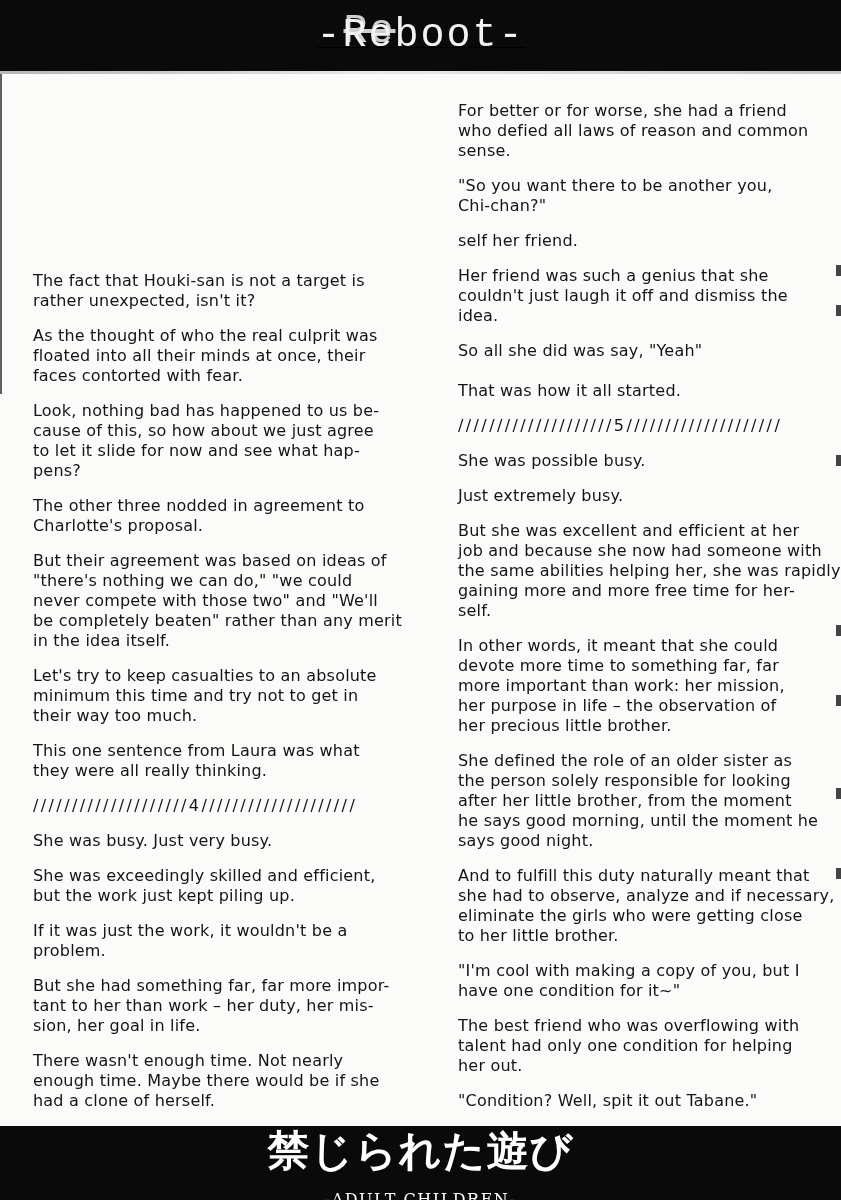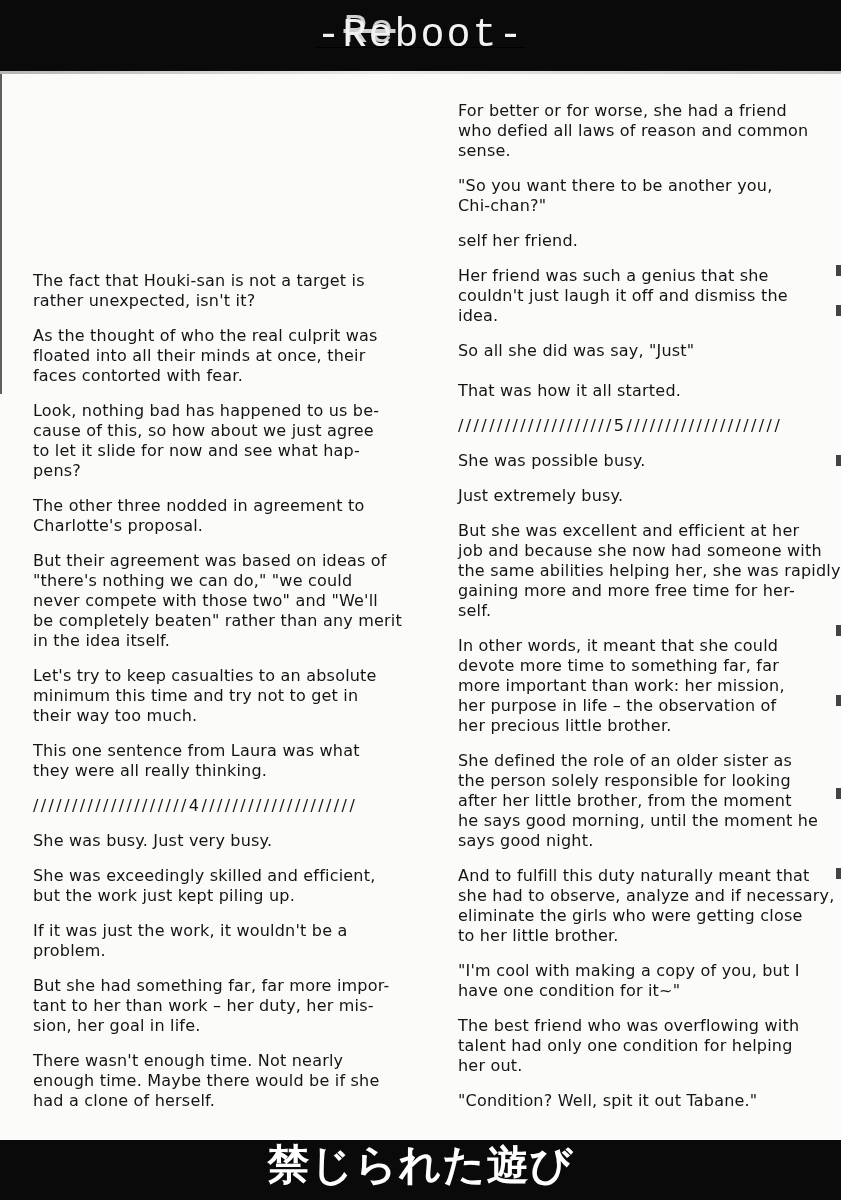--- a/index.html
+++ b/index.html
@@ -39,21 +39,21 @@
   .col-right { width:377px; }
   .para {
     margin:0 0 15px 0;
     font-size:16px; line-height:20px; color:#141414;
     letter-spacing:.2px; white-space:nowrap;
   }
   .divider { letter-spacing:2.4px; }
   .gap-before { margin-top:20px; }
   
   .footer-bar {
-    position:absolute; bottom:0; left:0; width:841px; height:60px;
+    position:absolute; bottom:0; left:0; width:841px; height:74px;
     background:#0a0a0a; text-align:center; color:#fff;
   }
   .footer-title {
     font-family:"DejaVu Serif","Liberation Serif",serif;
     font-size:42px; font-weight:bold; line-height:46px; margin-top:2px;
     letter-spacing:1px;
   }
   .footer-subtitle {
     font-family:"DejaVu Serif","Liberation Serif",serif;
     font-size:16px; letter-spacing:1.5px; line-height:18px; margin-top:17px;
@@ -95,21 +95,21 @@
         <p class="para">She was exceedingly skilled and efficient,<br>but the work just kept piling up.</p>
         <p class="para">If it was just the work, it wouldn't be a<br>problem.</p>
         <p class="para">But she had something far, far more impor-<br>tant to her than work – her duty, her mis-<br>sion, her goal in life.</p>
         <p class="para">There wasn't enough time. Not nearly<br>enough time. Maybe there would be if she<br>had a clone of herself.</p>
       </div>
     <div class="col col-right">
         <p class="para">For better or for worse, she had a friend<br>who defied all laws of reason and common<br>sense.</p>
         <p class="para">"So you want there to be another you,<br>Chi-chan?"</p>
         <p class="para">self her friend.</p>
         <p class="para">Her friend was such a genius that she<br>couldn't just laugh it off and dismiss the<br>idea.</p>
-        <p class="para">So all she did was say, "Just"</p>
+        <p class="para">So all she did was say, "Yeah"</p>
         <p class="para gap-before">That was how it all started.</p>
         <p class="para divider">////////////////////5////////////////////</p>
         <p class="para">She was possible busy.</p>
         <p class="para">Just extremely busy.</p>
         <p class="para">But she was excellent and efficient at her<br>job and because she now had someone with<br>the same abilities helping her, she was rapidly<br>gaining more and more free time for her-<br>self.</p>
         <p class="para">In other words, it meant that she could<br>devote more time to something far, far<br>more important than work: her mission,<br>her purpose in life – the observation of<br>her precious little brother.</p>
         <p class="para">She defined the role of an older sister as<br>the person solely responsible for looking<br>after her little brother, from the moment<br>he says good morning, until the moment he<br>says good night.</p>
         <p class="para">And to fulfill this duty naturally meant that<br>she had to observe, analyze and if necessary,<br>eliminate the girls who were getting close<br>to her little brother.</p>
         <p class="para">"I'm cool with making a copy of you, but I<br>have one condition for it~"</p>
         <p class="para">The best friend who was overflowing with<br>talent had only one condition for helping<br>her out.</p>

